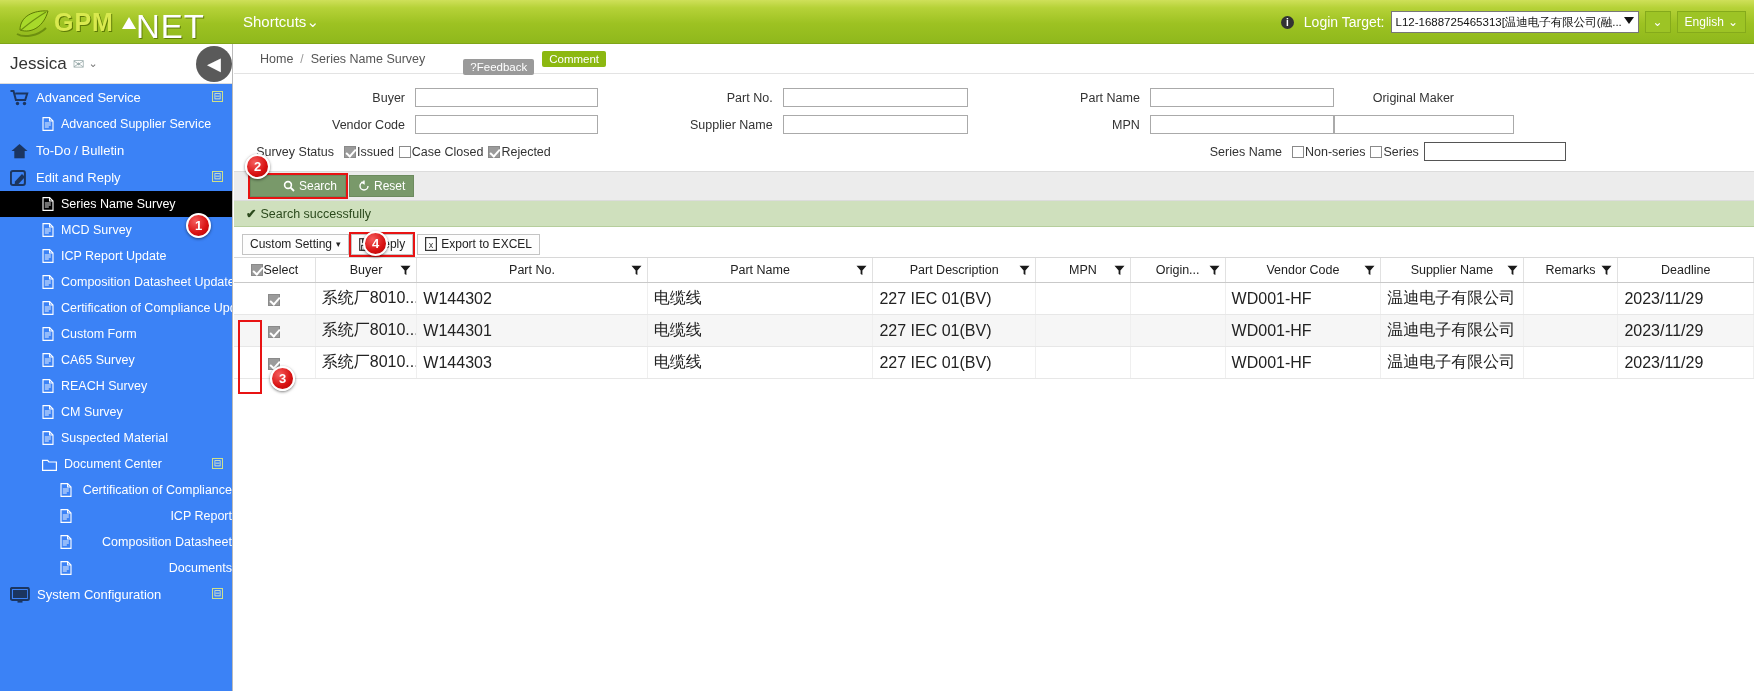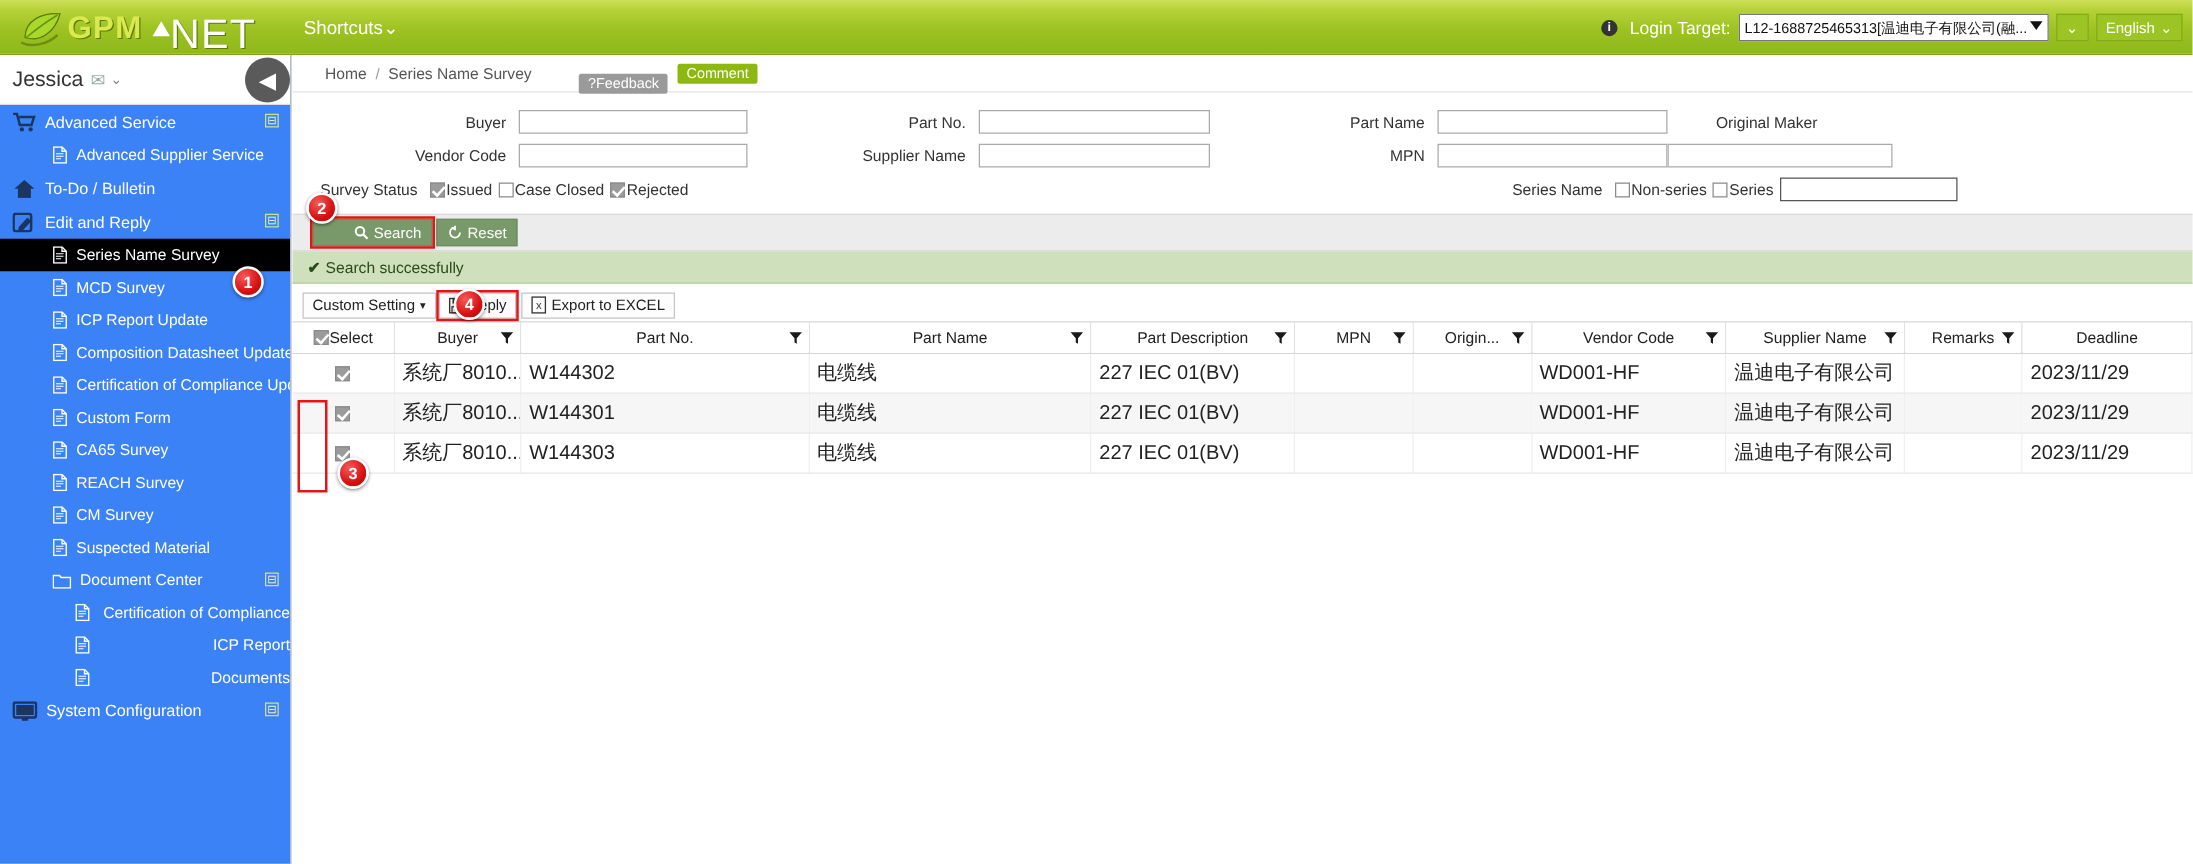--- a/index.html
+++ b/index.html
@@ -404,20 +404,30 @@
         <span>ICP Report</span>
       </div>
       <div class="nav-item lv2">
         <span class="ico">
           <svg class="docico" viewBox="0 0 12 14">
             <path d="M1 0.6h6.6L11 4v9.4H1z" fill="none" stroke="#fff" stroke-width="1.1"></path>
             <path d="M7.6 0.6V4H11" fill="none" stroke="#fff" stroke-width="1.1"></path>
             <path d="M2.8 6h6M2.8 8h6M2.8 10h4" stroke="#fff" stroke-width="0.9"></path>
           </svg>
         </span>
+        <span>Composition Datasheet</span>
+      </div>
+      <div class="nav-item lv2">
+        <span class="ico">
+          <svg class="docico" viewBox="0 0 12 14">
+            <path d="M1 0.6h6.6L11 4v9.4H1z" fill="none" stroke="#fff" stroke-width="1.1"></path>
+            <path d="M7.6 0.6V4H11" fill="none" stroke="#fff" stroke-width="1.1"></path>
+            <path d="M2.8 6h6M2.8 8h6M2.8 10h4" stroke="#fff" stroke-width="0.9"></path>
+          </svg>
+        </span>
         <span>Documents</span>
       </div>
       <div class="nav-item lv0">
         <span class="ico">
           <svg width="20" height="16" viewBox="0 0 20 16">
             <rect x="0.9" y="0.9" width="18" height="12" rx="1.5" fill="none" stroke="#1b3560" stroke-width="2"></rect>
             <rect x="3" y="3" width="14" height="8" fill="#1b3560"></rect>
             <rect x="7.5" y="13" width="5" height="2.6" fill="#1b3560"></rect>
           </svg>
         </span>

